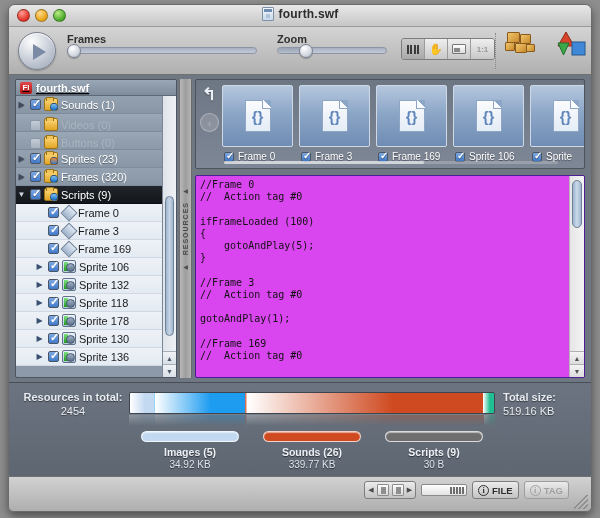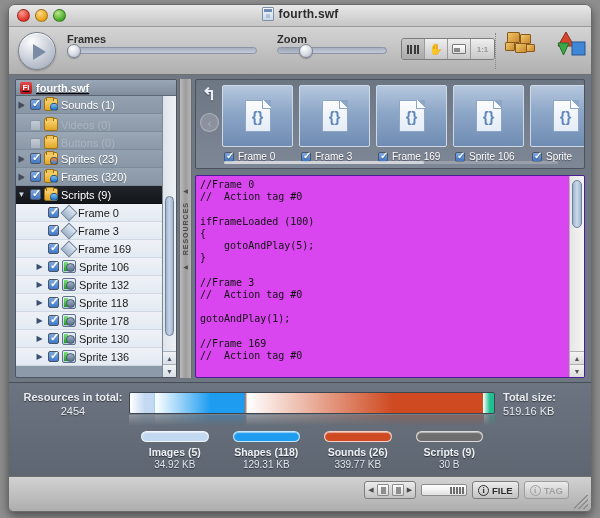--- a/index.html
+++ b/index.html
@@ -725,25 +725,20 @@
         <div class="seg" style="width: 0.1%; background: linear-gradient(90deg, rgb(110, 110, 110), rgb(255, 255, 255) 1%, rgb(110, 110, 110) 62%, rgb(110, 110, 110));"></div>
         <div class="seg" style="width: 2.9%; background: linear-gradient(90deg, rgb(31, 191, 145), rgb(255, 255, 255) 1%, rgb(31, 191, 145) 62%, rgb(31, 191, 145));"></div>
       </div>
     <div id="legend">
         <div class="lg">
           <div class="pill" style="background: linear-gradient(rgb(195, 217, 242), rgb(195, 217, 242));"></div>
           <div class="t1">Images (5)</div>
           <div class="t2">34.92 KB</div>
         </div>
         <div class="lg">
-          <div class="pill" style="background: linear-gradient(rgb(30, 156, 240), rgb(30, 156, 240));"></div>
-          <div class="t1">Shapes (118)</div>
-          <div class="t2">129.31 KB</div>
-        </div>
-        <div class="lg">
           <div class="pill" style="background: linear-gradient(rgb(207, 74, 33), rgb(207, 74, 33));"></div>
           <div class="t1">Sounds (26)</div>
           <div class="t2">339.77 KB</div>
         </div>
         <div class="lg">
           <div class="pill" style="background: linear-gradient(rgb(110, 110, 110), rgb(110, 110, 110));"></div>
           <div class="t1">Scripts (9)</div>
           <div class="t2">30 B</div>
         </div>
       </div>

